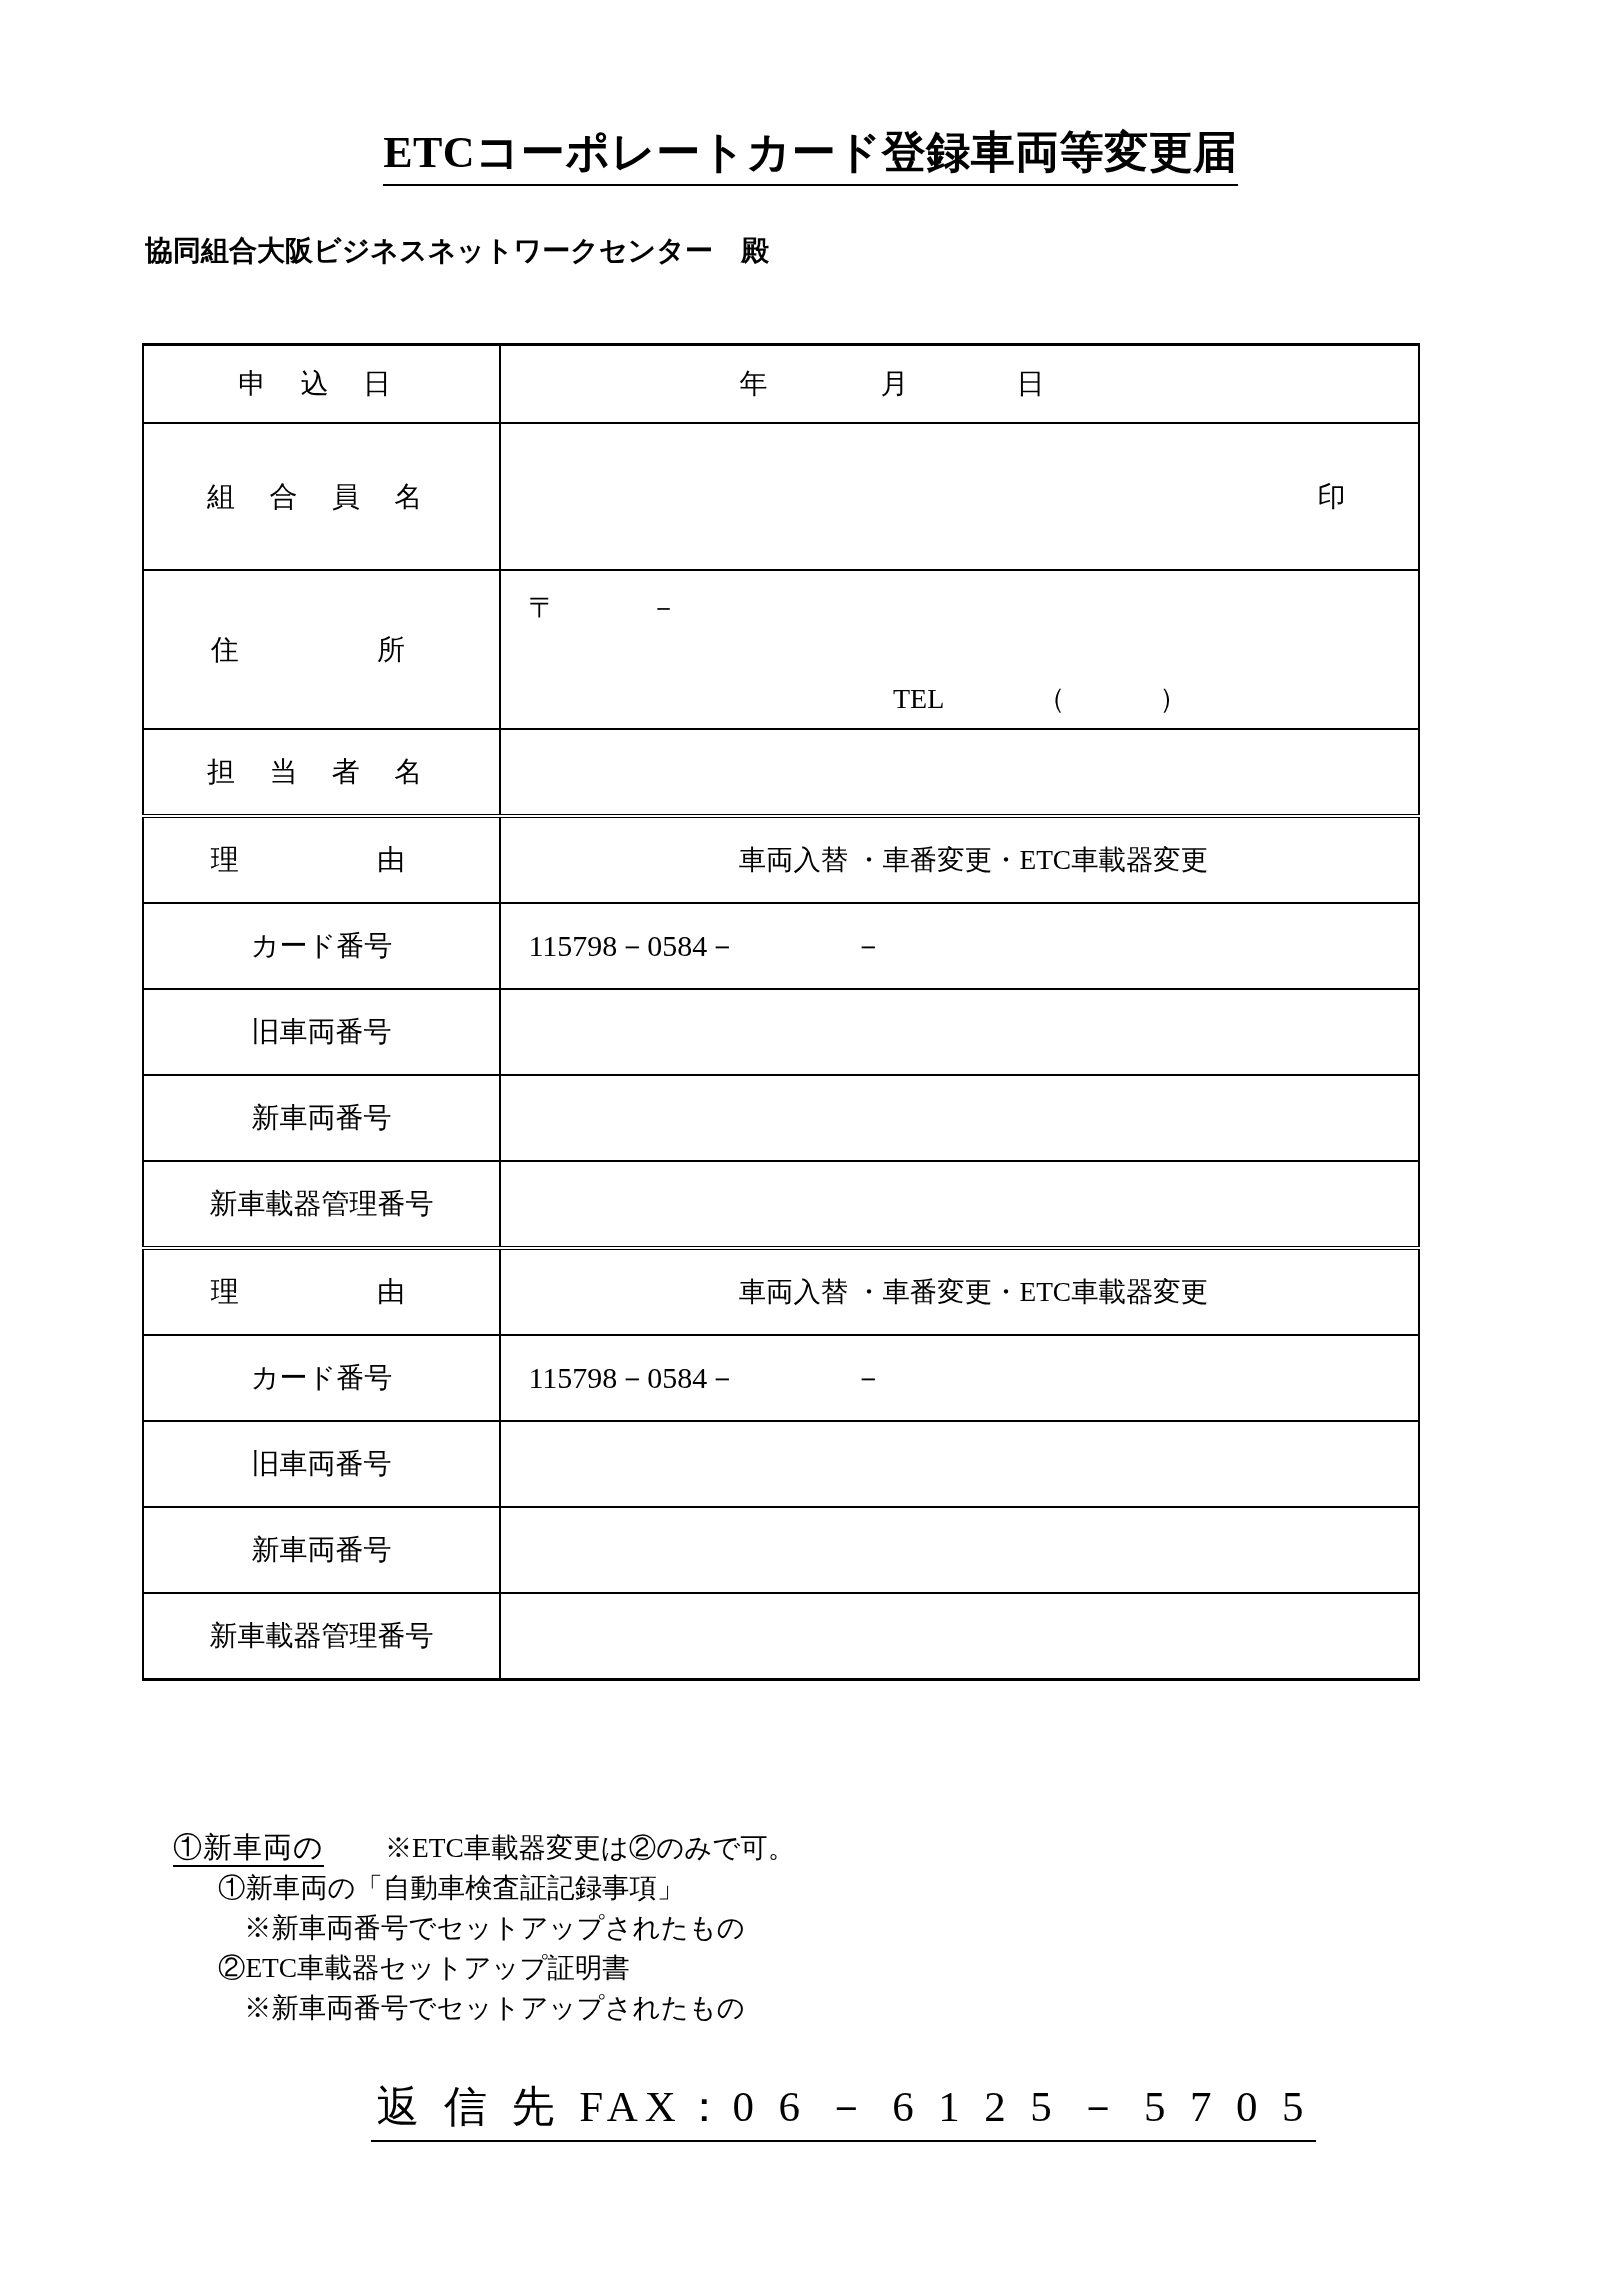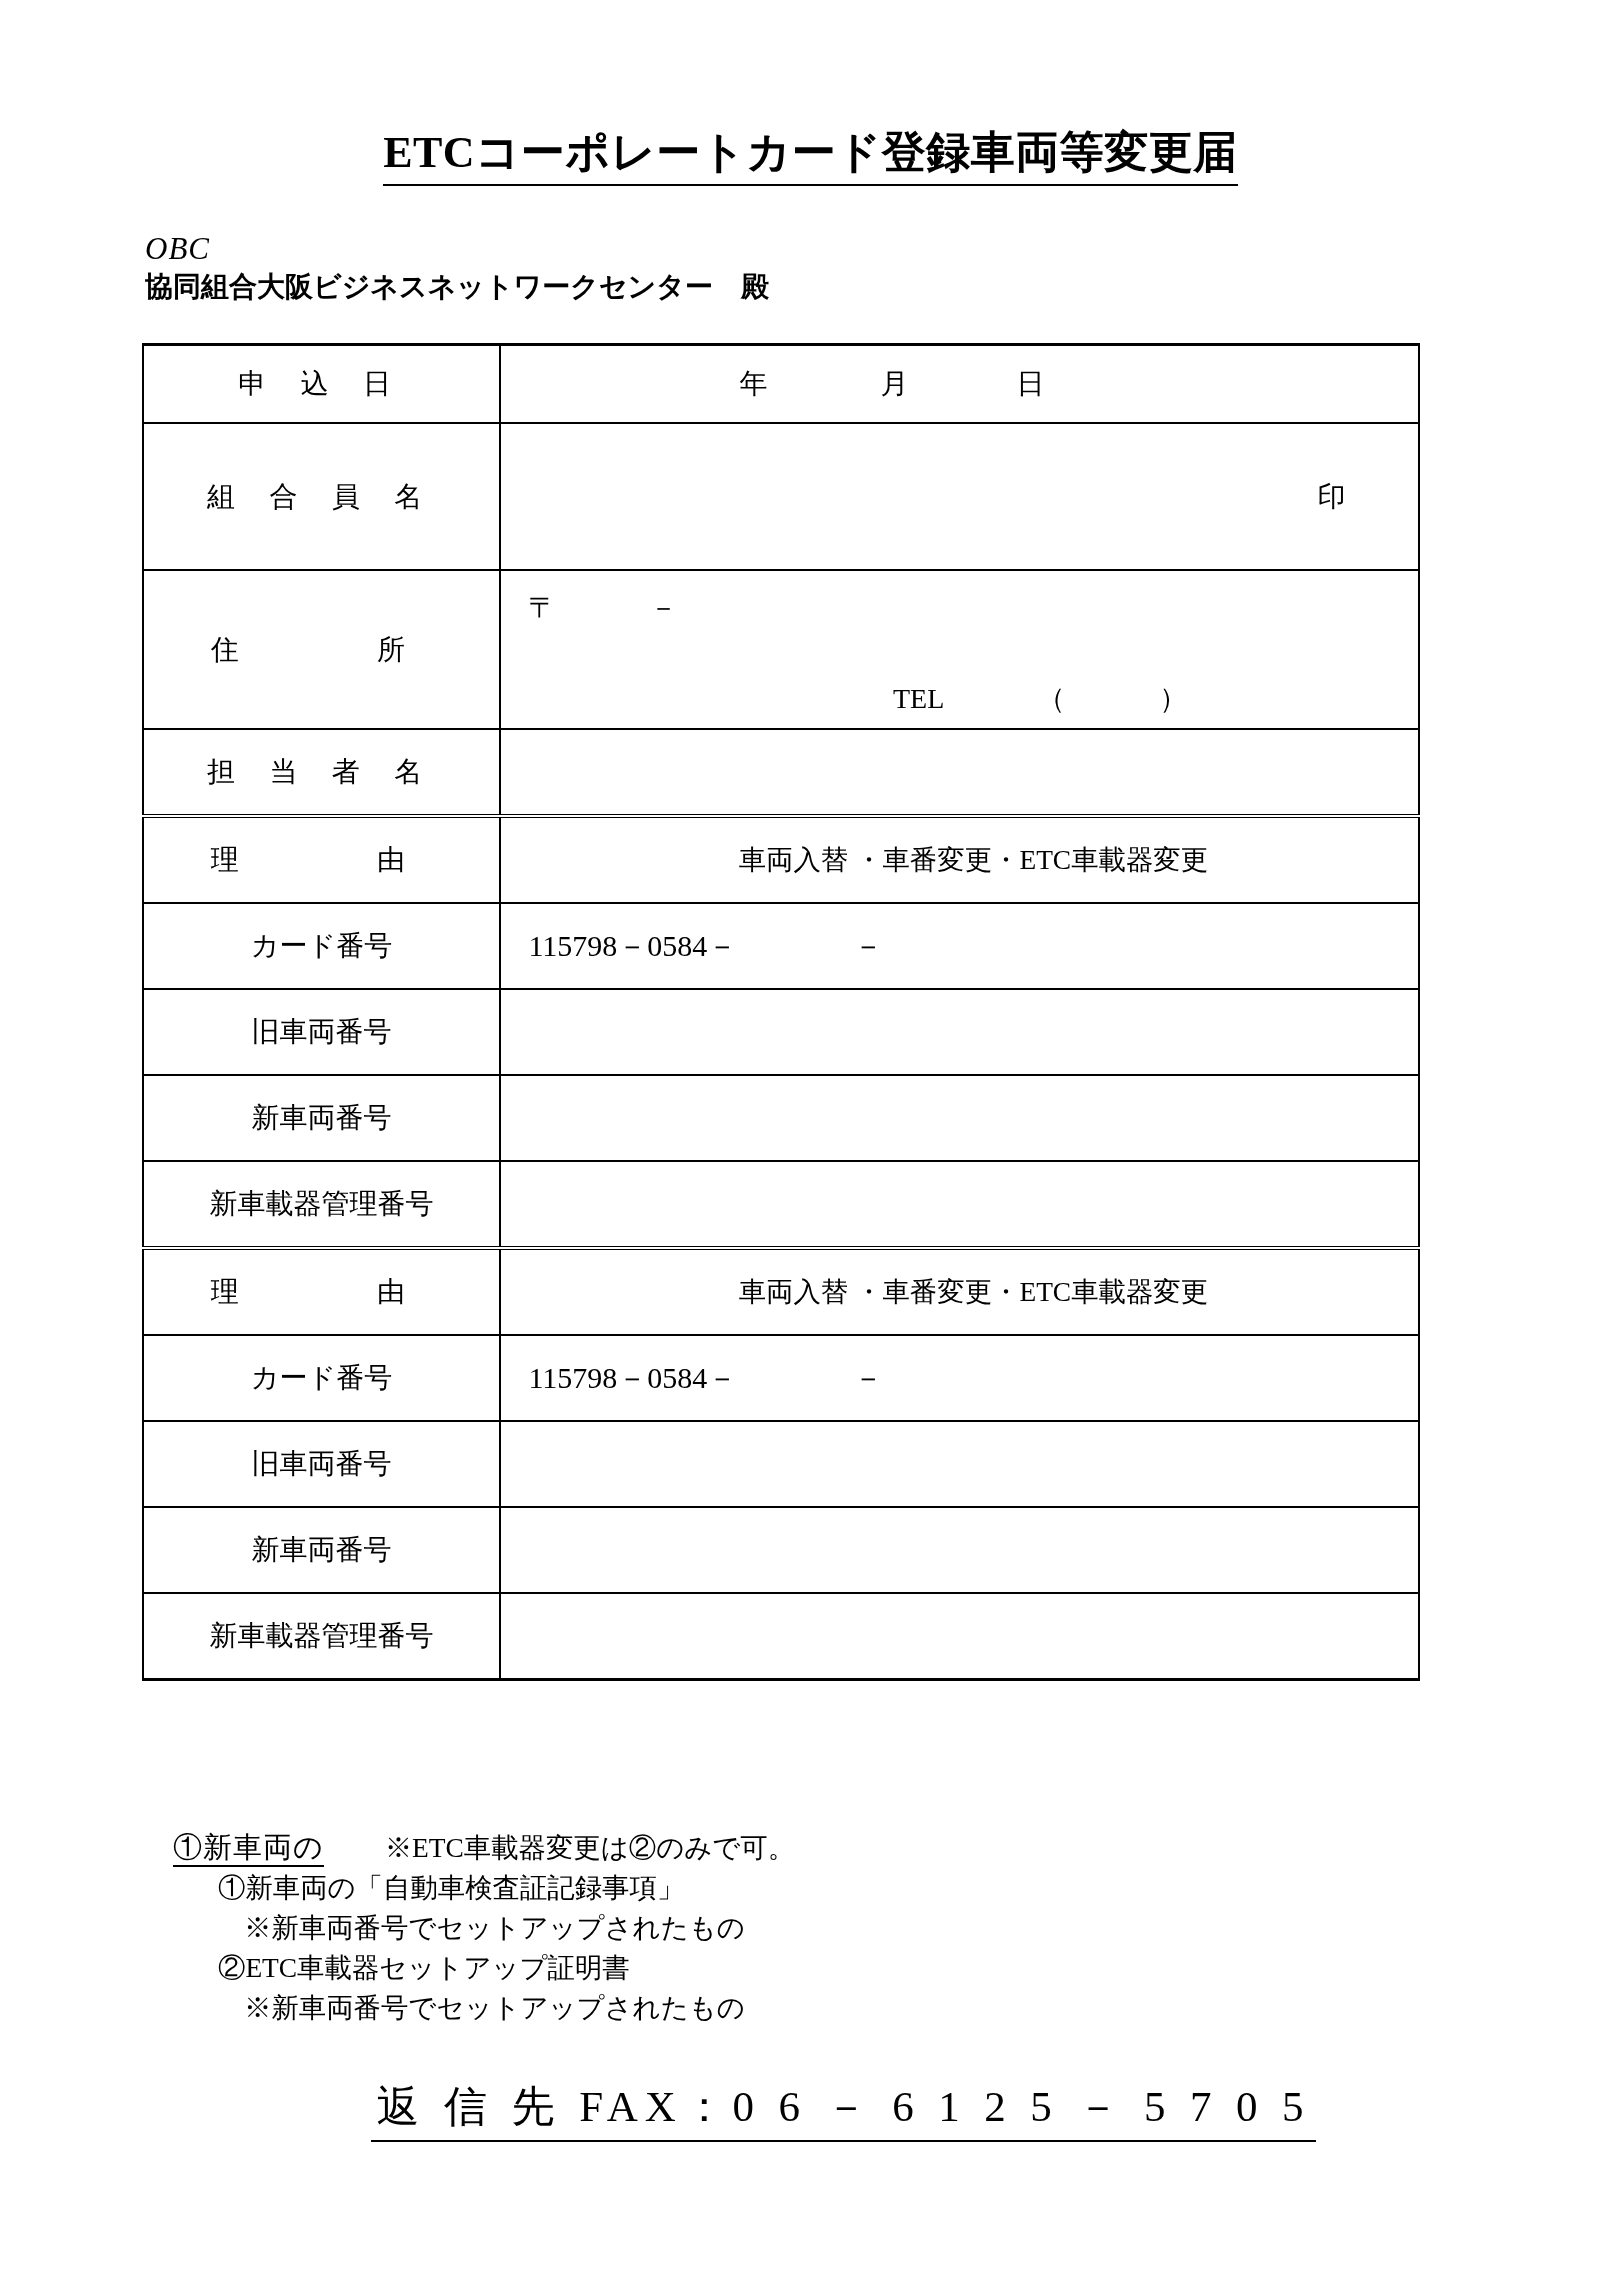--- a/index.html
+++ b/index.html
@@ -216,21 +216,20 @@
 </head>
 <body>
 
 <div class="page">
 
   <div class="title-wrap">
     <div class="doc-title">ETCコーポレートカード登録車両等変更届</div>
   </div>
 
   <div class="addressee">
-    <div class="obc">OBC</div>
     <div class="org">協同組合大阪ビジネスネットワークセンター　殿</div>
   </div>
 
   <table class="form-table">
     <tbody>
 
       <tr class="outer-top">
         <td class="label h-date sp-wide">申 込 日</td>
         <td class="value h-date">
           <span class="ymd">

